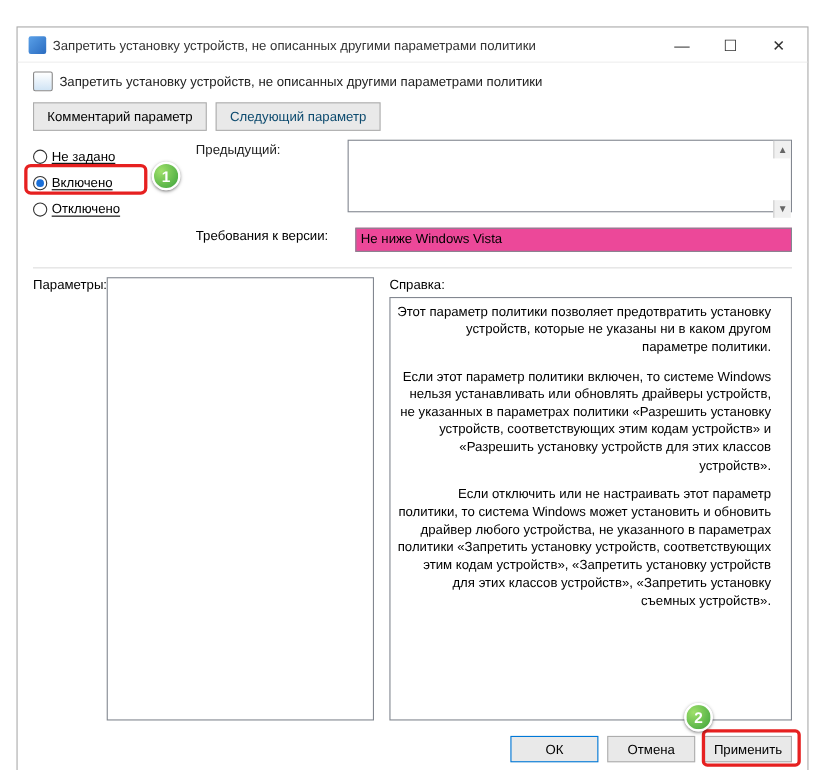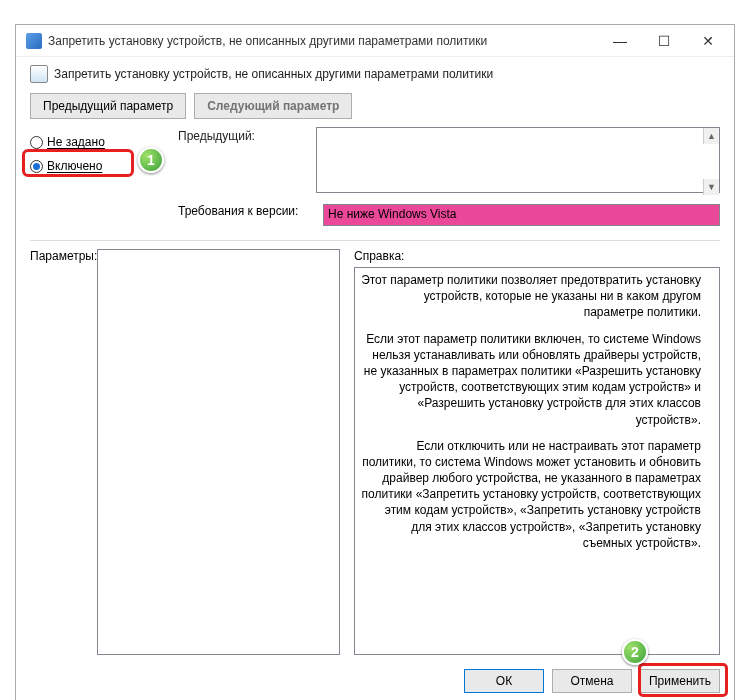--- a/index.html
+++ b/index.html
@@ -53,21 +53,21 @@
     .header-title { font-size: 12px; color: #222; }
     .nav-row { display: flex; gap: 8px; margin-bottom: 8px; }
     .nav-btn {
       height: 26px;
       padding: 0 12px;
       border: 1px solid #adadad;
       background: #e9e9e9;
       font-size: 12px;
       cursor: pointer;
     }
-    .nav-btn.disabled { color: #737373; cursor: default; font-weight: bold; }
+    .nav-btn.disabled { color: #0c4a6e; cursor: default; }
     .config-row { display: flex; gap: 8px; margin-bottom: 6px; }
     .radio-col { width: 140px; position: relative; }
     .radio-item { display: flex; align-items: flex-end; height: 22px; margin-bottom: 2px; cursor: pointer; }
     .radio-circle {
       width: 13px; height: 13px; border-radius: 50%;
       border: 1px solid #333; margin-right: 4px;
       display: flex; align-items: center; justify-content: center;
       background: #fff;
     }
     .radio-circle.checked::after {
@@ -170,33 +170,37 @@
   </div>
 
   <div class="content">
 
     <div class="header-row">
       <div class="header-icon"></div>
       <div class="header-title">Запретить установку устройств, не описанных другими параметрами политики</div>
     </div>
 
     <div class="nav-row">
-      <button class="nav-btn">Предыдущий параметр</button>
+      <button class="nav-btn">Комментарий параметр</button>
       <button class="nav-btn disabled">Следующий параметр</button>
     </div>
 
     <div class="config-row">
       <div class="radio-col">
         <div class="radio-item">
           <span class="radio-circle"></span>
           <span class="radio-label">Не задано</span>
         </div>
         <div class="radio-item">
           <span class="radio-circle checked"></span>
           <span class="radio-label">Включено</span>
+        </div>
+        <div class="radio-item">
+          <span class="radio-circle"></span>
+          <span class="radio-label">Отключено</span>
         </div>
         <div class="highlight-red hl-enabled"></div>
         <div class="annot-badge badge-1">1</div>
       </div>
 
       <div class="label-col">Предыдущий:</div>
 
       <div class="field-col textarea-wrap">
         <textarea class="textarea-box" style=""></textarea>
         <div class="scroll-arrow up">▲</div>

